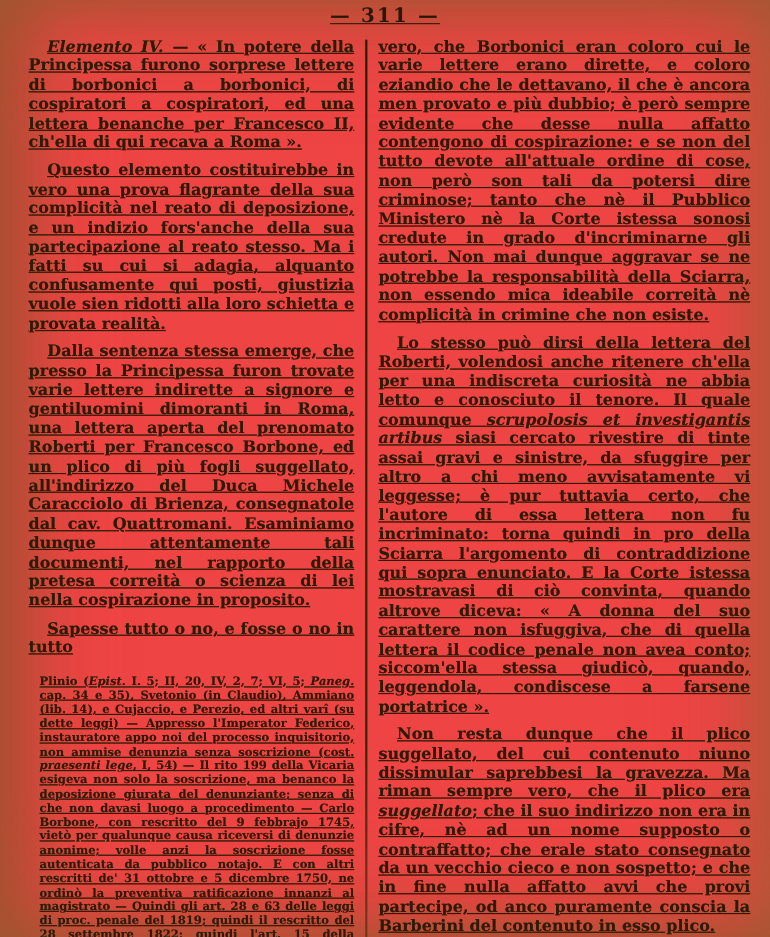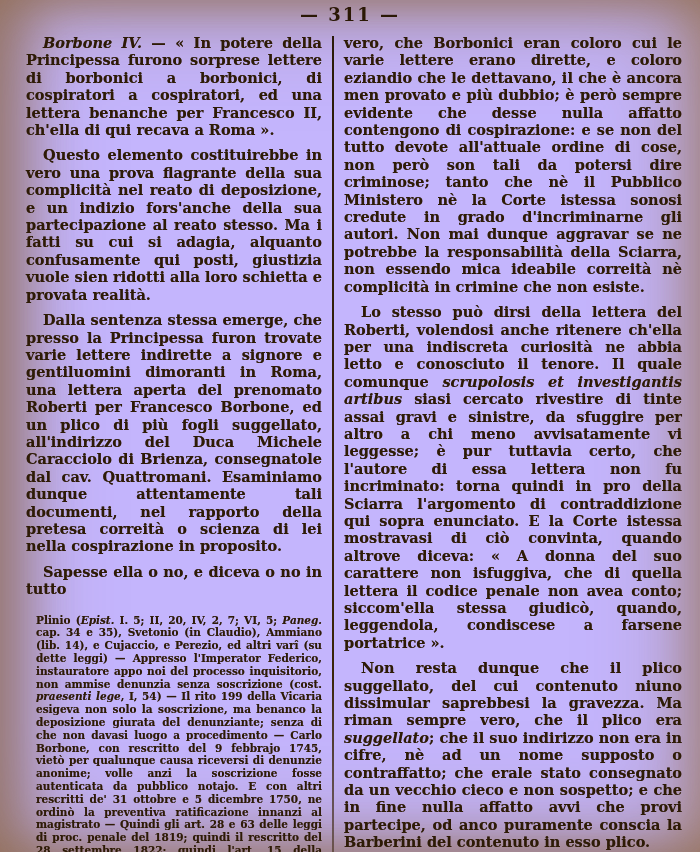--- a/index.html
+++ b/index.html
@@ -4,26 +4,27 @@
 <style>
   html, body { margin: 0; padding: 0; }
   body {
     width: 700px; height: 852px;
     font-family: "DejaVu Serif", serif;
     overflow: hidden;
   }
   .page {
     position: relative;
     width: 700px; height: 852px;
-    background: #c4b5fd;
+    background: #ef4444;
     box-shadow: inset 0 0 110px rgba(140,98,46,0.55),
                 inset 28px 0 50px rgba(115,78,34,0.45),
                 inset -18px 0 40px rgba(150,108,55,0.30);
     box-sizing: border-box;
     color: #2e1b06;
+    text-decoration: underline;
   }
   .page-header {
     text-align: center;
     padding-top: 4px;
     font-size: 18px;
     font-weight: 700;
     letter-spacing: 2px;
     color: #2a1805;
   }
   .columns {
@@ -66,24 +67,24 @@
 </head>
 <body>
 
 <div class="page">
   <div class="page-header">— 311 —</div>
 
   <div class="columns">
 
     <div class="col-left">
       <div class="main-text">
-          <p class="para indent"><span class="it">Borbone IV.</span><span class=""> — « In potere della Principessa furono sorprese lettere di borbonici a borbonici, di cospiratori a cospiratori, ed una lettera benanche per Francesco II, ch'ella di qui recava a Roma ».</span></p>
+          <p class="para indent"><span class="it">Elemento IV.</span><span class=""> — « In potere della Principessa furono sorprese lettere di borbonici a borbonici, di cospiratori a cospiratori, ed una lettera benanche per Francesco II, ch'ella di qui recava a Roma ».</span></p>
           <p class="para indent"><span class="">Questo elemento costituirebbe in vero una prova flagrante della sua complicità nel reato di deposizione, e un indizio fors'anche della sua partecipazione al reato stesso. Ma i fatti su cui si adagia, alquanto confusamente qui posti, giustizia vuole sien ridotti alla loro schietta e provata realità.</span></p>
           <p class="para indent"><span class="">Dalla sentenza stessa emerge, che presso la Principessa furon trovate varie lettere indirette a signore e gentiluomini dimoranti in Roma, una lettera aperta del prenomato Roberti per Francesco Borbone, ed un plico di più fogli suggellato, all'indirizzo del Duca Michele Caracciolo di Brienza, consegnatole dal cav. Quattromani. Esaminiamo dunque attentamente tali documenti, nel rapporto della pretesa correità o scienza di lei nella cospirazione in proposito.</span></p>
-          <p class="para indent"><span class="">Sapesse ella o no, e diceva o no in tutto</span></p>
+          <p class="para indent"><span class="">Sapesse tutto o no, e fosse o no in tutto</span></p>
         </div>
       <div class="footnote main-footnote">
           <p class="para"><span class="">Plinio (</span><span class="it">Epist.</span><span class=""> I. 5; II, 20, IV, 2, 7; VI, 5; </span><span class="it">Paneg.</span><span class=""> cap. 34 e 35), Svetonio (in Claudio), Ammiano (lib. 14), e Cujaccio, e Perezio, ed altri varî (su dette leggi) — Appresso l'Imperator Federico, instauratore appo noi del processo inquisitorio, non ammise denunzia senza soscrizione (cost. </span><span class="it">praesenti lege</span><span class="">, I, 54) — Il rito 199 della Vicaria esigeva non solo la soscrizione, ma benanco la deposizione giurata del denunziante; senza di che non davasi luogo a procedimento — Carlo Borbone, con rescritto del 9 febbrajo 1745, vietò per qualunque causa riceversi di denunzie anonime; volle anzi la soscrizione fosse autenticata da pubblico notajo. E con altri rescritti de' 31 ottobre e 5 dicembre 1750, ne ordinò la preventiva ratificazione innanzi al magistrato — Quindi gli art. 28 e 63 delle leggi di proc. penale del 1819; quindi il rescritto del 28 settembre 1822; quindi l'art. 15 della istruzione per la gendarmeria del 26 dicembre 1827; quindi gli art. 1 e 2 del Codice leopoldino di Toscana; quindi l'altro rescritto del 1849 (sotto Peccheneda!); e quindi l'art. 100 dell'attual codice di proc. penale Italiano: che tutti più o meno ricisamente denegano ogni qualsiasi potere alla occulta denunzia quando non vedasi sottoscritta.</span></p>
         </div>
     </div>
 
     <div class="divider"></div>
 
     <div class="col-right">
       <div class="main-text">

